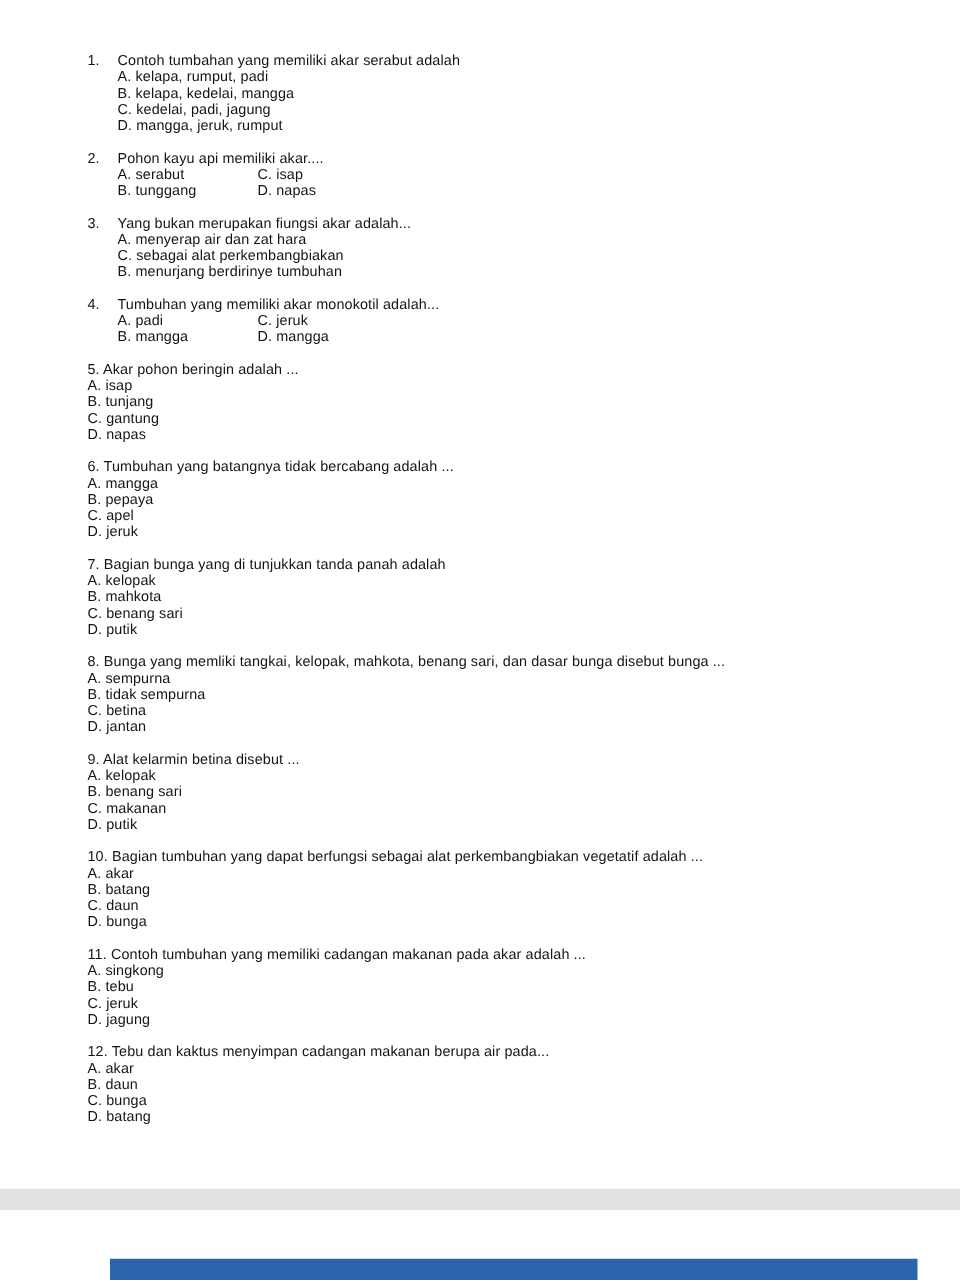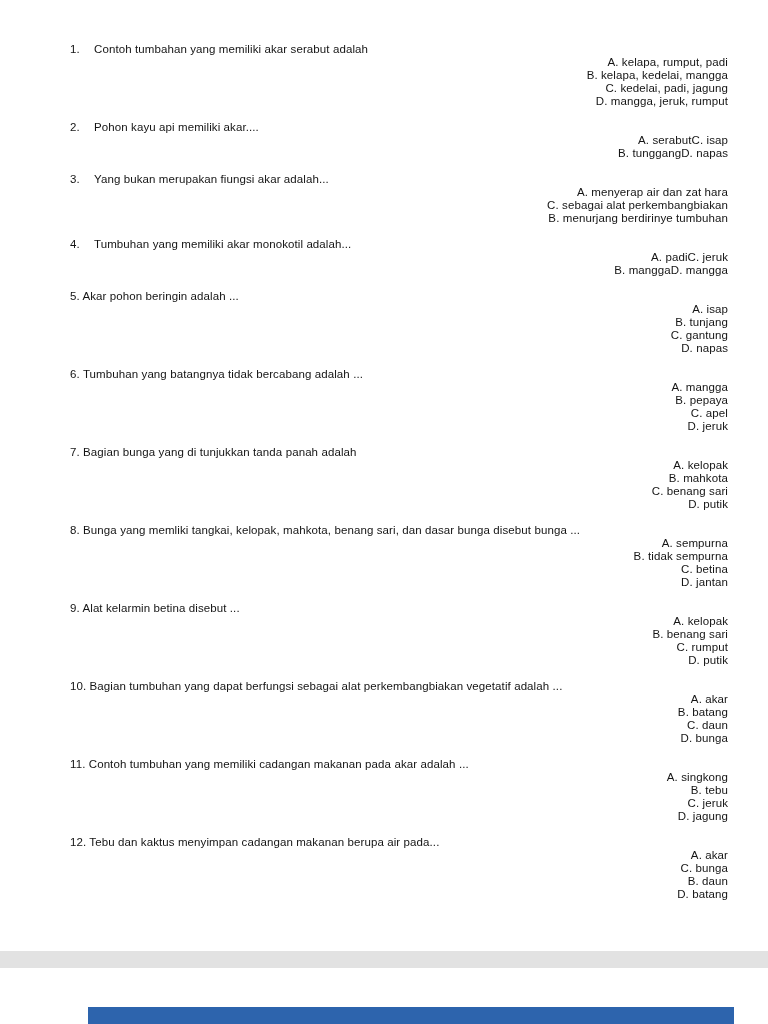--- a/index.html
+++ b/index.html
@@ -22,21 +22,21 @@
     font-size:11.5px; line-height:13px; color:#141414;
     letter-spacing:0.1px;
   }
 
   .question { margin-bottom:13px; }
   .question.hanging { display:grid; grid-template-columns:24px 1fr; }
   .q-num { grid-column:1; }
   .q-body { grid-column:2; }
   .q-text { white-space:nowrap; }
 
-  .opt-row { white-space:nowrap;text-align:right; }
+  .opt-row { white-space:nowrap; }
   .opt-row .opt-cell:first-child { display:inline-block; min-width:1px; }
   .opt-row.two-col .opt-cell:first-child { width:112px; }
 
   .accent-bar {
     position:absolute; left:88px; top:1007px;
     width:646px; height:17px;
     background:#2d64ad;
   }
 </style>
 </head>
@@ -105,42 +105,42 @@
           <div class="q-text">8. Bunga yang memliki tangkai, kelopak, mahkota, benang sari, dan dasar bunga disebut bunga ...</div>
           <div class="opt-row"><span class="opt-cell">A. sempurna</span></div>
           <div class="opt-row"><span class="opt-cell">B. tidak sempurna</span></div>
           <div class="opt-row"><span class="opt-cell">C. betina</span></div>
           <div class="opt-row"><span class="opt-cell">D. jantan</span></div>
         </div>
         <div class="question flat">
           <div class="q-text">9. Alat kelarmin betina disebut ...</div>
           <div class="opt-row"><span class="opt-cell">A. kelopak</span></div>
           <div class="opt-row"><span class="opt-cell">B. benang sari</span></div>
-          <div class="opt-row"><span class="opt-cell">C. rumput</span></div>
+          <div class="opt-row"><span class="opt-cell">C. makanan</span></div>
           <div class="opt-row"><span class="opt-cell">D. putik</span></div>
         </div>
         <div class="question flat">
           <div class="q-text">10. Bagian tumbuhan yang dapat berfungsi sebagai alat perkembangbiakan vegetatif adalah ...</div>
           <div class="opt-row"><span class="opt-cell">A. akar</span></div>
           <div class="opt-row"><span class="opt-cell">B. batang</span></div>
           <div class="opt-row"><span class="opt-cell">C. daun</span></div>
           <div class="opt-row"><span class="opt-cell">D. bunga</span></div>
         </div>
         <div class="question flat">
           <div class="q-text">11. Contoh tumbuhan yang memiliki cadangan makanan pada akar adalah ...</div>
           <div class="opt-row"><span class="opt-cell">A. singkong</span></div>
           <div class="opt-row"><span class="opt-cell">B. tebu</span></div>
           <div class="opt-row"><span class="opt-cell">C. jeruk</span></div>
           <div class="opt-row"><span class="opt-cell">D. jagung</span></div>
         </div>
         <div class="question flat">
           <div class="q-text">12. Tebu dan kaktus menyimpan cadangan makanan berupa air pada...</div>
           <div class="opt-row"><span class="opt-cell">A. akar</span></div>
+          <div class="opt-row"><span class="opt-cell">B. daun</span></div>
           <div class="opt-row"><span class="opt-cell">C. bunga</span></div>
-          <div class="opt-row"><span class="opt-cell">B. daun</span></div>
           <div class="opt-row"><span class="opt-cell">D. batang</span></div>
         </div>
       </div>
   </div>
   <div class="page-gap"></div>
   <div class="page page-2" style="background: rgb(255, 255, 255);"></div>
   <div class="accent-bar" style="background: rgb(45, 100, 173);"></div>
 </div>
 
 </body></html>

